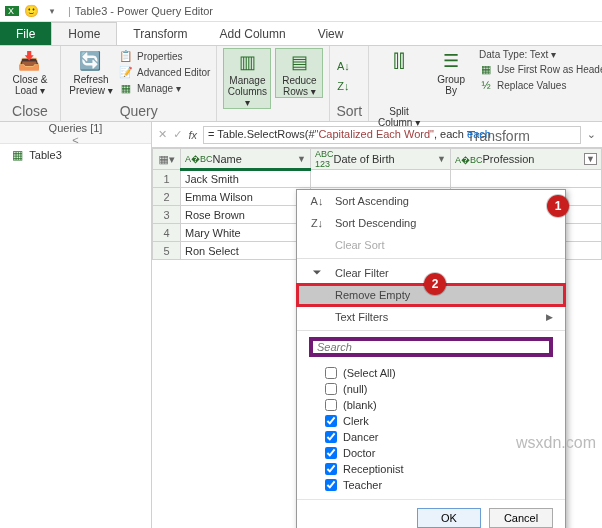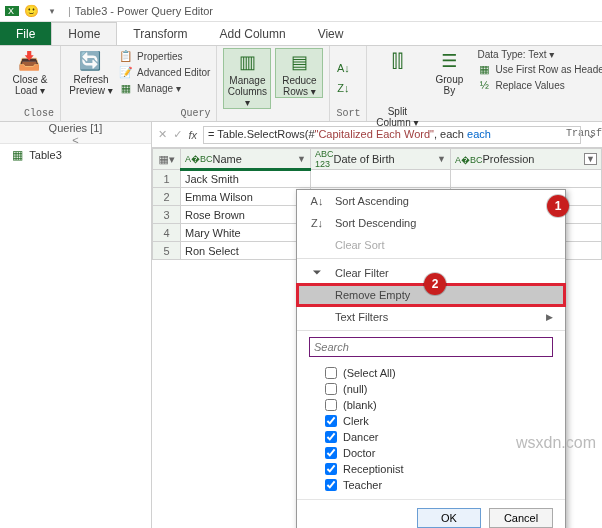--- a/index.html
+++ b/index.html
@@ -14,21 +14,21 @@
 
 .tabs { height: 24px; background: #fff; display: flex; align-items: stretch; border-bottom: 1px solid #d0d0d0; }
 .tab { padding: 0 16px; display: flex; align-items: center; font-size: 12px; color: #444; cursor: pointer; }
 .tab.file { background: #0f6e37; color: #fff; }
 .tab.active { background: #f3f3f3; border: 1px solid #d0d0d0; border-bottom: none; }
 
 
 .ribbon { height: 76px; background: #f3f3f3; display: flex; border-bottom: 1px solid #d0d0d0; }
 .rgroup { border-right: 1px solid #d8d8d8; padding: 2px 6px 0 6px; display: flex; flex-direction: column; }
 .rgroup .btns { flex: 1; display: flex; align-items: flex-start; gap: 4px; }
-.rgroup .glabel { text-align: right; font-size: 10px; color: #666; padding-bottom: 2px; font-family: Liberation Mono, monospace; }
+.rgroup .glabel { text-align: center; font-size: 14px; color: #666; padding-bottom: 2px; }
 .bigbtn { width: 48px; display: flex; flex-direction: column; align-items: center; padding-top: 2px; cursor: pointer; font-size: 10px; text-align: center; line-height: 1.1; }
 .bigbtn.sel { background: #d8e8d8; border: 1px solid #9ac49a; }
 .bigbtn .bicon { width: 28px; height: 24px; display: flex; align-items: center; justify-content: center; font-size: 18px; color: #2a6e2a; }
 .smallrow { display: flex; align-items: center; gap: 4px; font-size: 10px; color: #444; padding: 1px 0; cursor: pointer; white-space: nowrap; }
 .smallrow .sicon { width: 14px; height: 14px; display: inline-flex; align-items: center; justify-content: center; color: #2a6e2a; font-size: 11px; }
 .vcol { display: flex; flex-direction: column; justify-content: flex-start; }
 
 
 .content { display: flex; height: calc(528px - 22px - 24px - 76px); }
 .queries { width: 152px; border-right: 1px solid #d0d0d0; background: #fff; }
@@ -60,21 +60,21 @@
 
 
 .filterpop { position: absolute; left: 296px; top: 189px; width: 270px; background: #fff; border: 1px solid #999; box-shadow: 2px 2px 6px rgba(0,0,0,.3); z-index: 10; }
 .fp-row { display: flex; align-items: center; gap: 10px; padding: 5px 12px; font-size: 11px; color: #444; cursor: pointer; }
 .fp-row.disabled { color: #aaa; }
 .fp-row .fpicon { width: 16px; text-align: center; color: #555; font-size: 11px; }
 .fp-row.hl { background: #c8c8c8; outline: 3px solid #d23; outline-offset: -2px; }
 .fp-row .arrow { margin-left: auto; color: #666; font-size: 9px; }
 .fp-sep { height: 1px; background: #e0e0e0; margin: 2px 0; }
 .fp-search { margin: 6px 12px; }
-.fp-search input { width: 100%; height: 20px; border: 1px solid #701a75; padding: 0 4px; font-size: 11px; font-style: italic; color: #888; }
+.fp-search input { width: 100%; height: 20px; border: 4px solid #701a75; padding: 0 4px; font-size: 11px; font-style: italic; color: #888; }
 .fp-list { padding: 2px 12px 6px 28px; }
 .fp-check { display: flex; align-items: center; gap: 6px; padding: 2px 0; font-size: 11px; }
 .fp-check input { width: 12px; height: 12px; }
 .fp-foot { display: flex; justify-content: flex-end; gap: 8px; padding: 8px 12px; border-top: 1px solid #e5e5e5; }
 .fp-foot button { min-width: 64px; height: 20px; font-size: 11px; border: 1px solid #aaa; background: #f4f4f4; cursor: pointer; }
 .fp-foot button.ok { border-color: #6a9ed4; background: #eaf2fb; }
 
 
 .badge { position: absolute; width: 22px; height: 22px; border-radius: 50%; background: #c81e1e; color: #fff; font-weight: bold; font-size: 12px; display: flex; align-items: center; justify-content: center; z-index: 20; box-shadow: 0 0 0 1px rgba(0,0,0,.2); }
 

